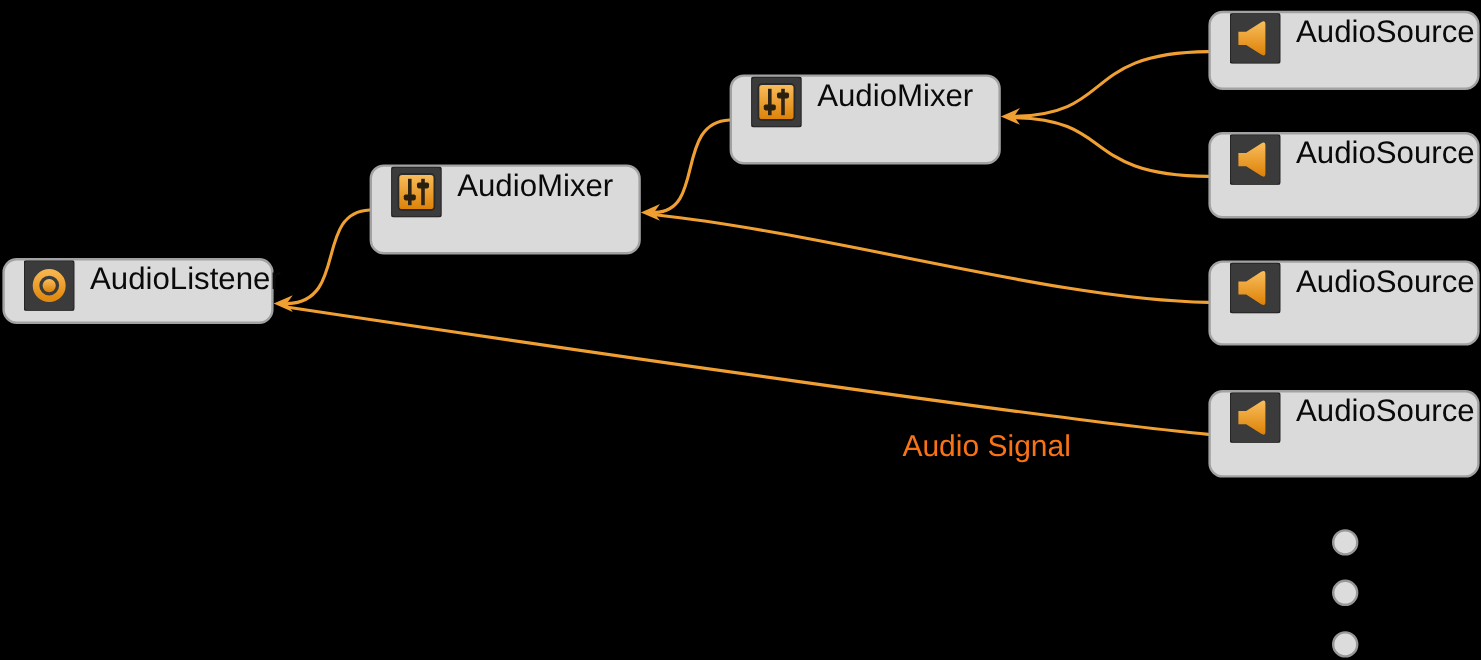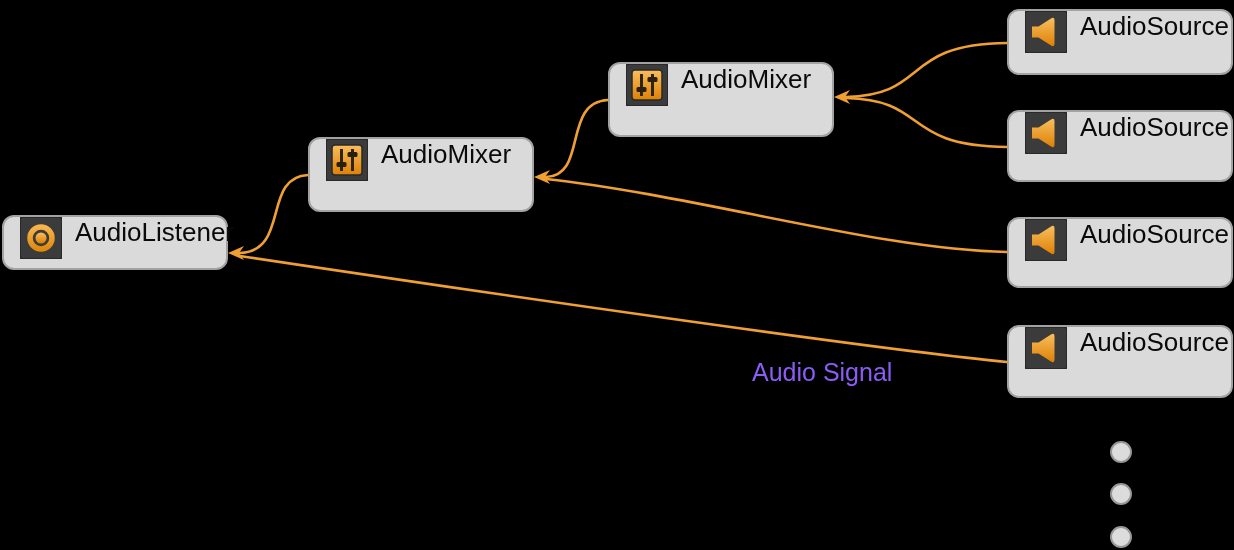--- a/index.html
+++ b/index.html
@@ -50,21 +50,21 @@
       <path d="M 1007,147 C 900,146 930,100 846,98" fill="none" stroke="#F0A032" stroke-width="2.6" stroke-linecap="round"></path>
       <path d="M 608,100 C 562,102 588,176 546,177" fill="none" stroke="#F0A032" stroke-width="2.6" stroke-linecap="round"></path>
       <path d="M 1007,252 C 880,250 700,196 546,179" fill="none" stroke="#F0A032" stroke-width="2.6" stroke-linecap="round"></path>
       <path d="M 308,175 C 262,177 290,251 240,253" fill="none" stroke="#F0A032" stroke-width="2.6" stroke-linecap="round"></path>
       <path d="M 1007,362 C 880,350 480,292 240,256" fill="none" stroke="#F0A032" stroke-width="2.6" stroke-linecap="round"></path>
       <path d="M 834,97 l 16,-7 l -5,7 l 5,7 Z" fill="#F0A032"></path>
       <path d="M 534,177 l 16,-7 l -5,7 l 5,7 Z" fill="#F0A032"></path>
       <path d="M 228,253 l 16,-7 l -5,7 l 5,7 Z" fill="#F0A032"></path>
     </svg>
 
-  <span id="signal-label" style="left: 752px; top: 358px; color: #8b5cf6;">Audio Signal</span>
+  <span id="signal-label" style="left: 752px; top: 358px; color: #f97316;">Audio Signal</span>
 
 <div class="node" style="left: 2px; top: 215px; width: 226px; height: 55px; background: rgb(218, 218, 218); border-color: rgb(162, 162, 162);">
     <span class="icon-wrap">
 
       <svg class="ic ic-audio-listener-icon" width="42" height="42" viewBox="0 0 42 42" style="display: block;">
         <rect x="0" y="0" width="42" height="42" rx="3" fill="#3b3b3b" stroke="#242424" stroke-width="1.5"></rect>
         <circle cx="21" cy="21" r="11" fill="none" stroke="url(#gradRing)" stroke-width="5.5"></circle>
         <circle cx="21" cy="21" r="5.5" fill="url(#gradOrange)"></circle>
       </svg>
 

